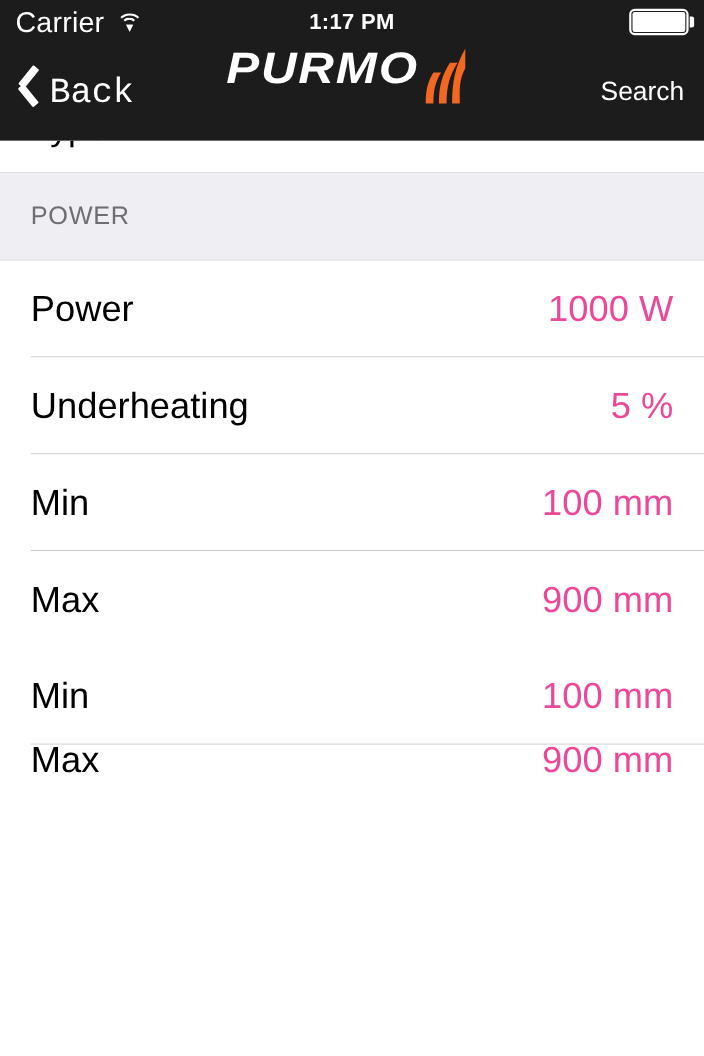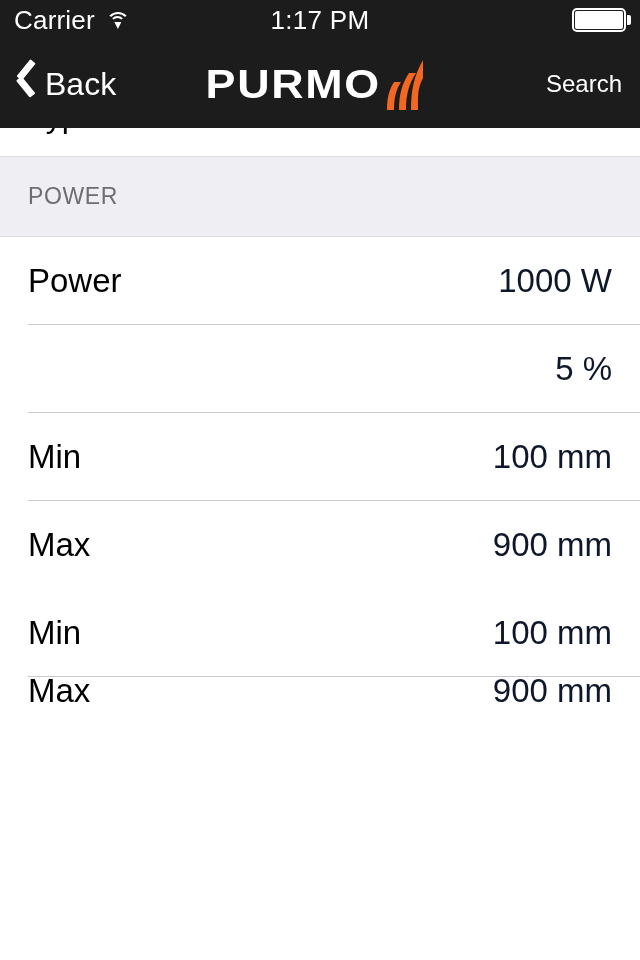--- a/index.html
+++ b/index.html
@@ -19,47 +19,47 @@
   .sb-left{ display:flex; align-items:center; gap:10px; padding-left:14px; }
   .sb-carrier{ font-size:26px; letter-spacing:.2px; }
   .wifi{ width:26px; height:18px; position:relative; }
   .wifi i{ position:absolute; display:block; border:2.6px solid #fff; border-bottom-color:transparent;
            border-left-color:transparent; border-right-color:transparent; border-radius:50%; }
   .wifi i:nth-child(1){ width:24px; height:24px; left:1px; top:1px; }
   .wifi i:nth-child(2){ width:15px; height:15px; left:5.5px; top:5px; }
   .wifi-dot{ position:absolute; left:9.5px; top:11px; width:7px; height:7px; background:#fff;
              clip-path:polygon(0 0,100% 0,50% 100%); }
   .sb-time{
-    position:absolute; left:0; right:0; text-align:center; font-size:26px; font-weight:normal;
+    position:absolute; left:0; right:0; text-align:center; font-size:20px; font-weight:bold;
     letter-spacing:.3px; pointer-events:none;
   }
   .sb-right{ margin-left:auto; padding-right:14px; display:flex; align-items:center; }
   .battery{ position:relative; width:54px; height:24px; }
   .bat-body{ position:absolute; inset:0; border:2px solid #ffffff; border-radius:5px; }
   .bat-fill{ position:absolute; left:3px; top:3px; right:3px; bottom:3px; background:#ffffff; border-radius:2px; }
   .bat-cap{ position:absolute; left:55px; top:7px; width:4px; height:10px; background:#ffffff; border-radius:0 2px 2px 0; }
 
   
   .navbar{
     position:relative; height:88px; background:#1c1c1c;
     display:flex; align-items:center; color:#ffffff;
   }
   .nav-back{ display:flex; align-items:center; gap:9px; padding-left:16px; cursor:pointer; }
   .chev{ width:20px; height:34px; position:relative; }
   .chev:before, .chev:after{
     content:""; position:absolute; left:3px; width:22px; height:6.5px; background:#fff; border-radius:1px;
   }
   .chev:before{ top:8px; transform:rotate(-51deg); transform-origin:left center; }
   .chev:after{ top:8px; transform:rotate(51deg); transform-origin:left center; }
-  .nav-back-label{ font-size:32px; }
+  .nav-back-label{ font-size:32px;font-family:Liberation Mono, monospace; }
   .nav-search{ margin-left:auto; padding-right:18px; font-size:24px; cursor:pointer; }
 
   .logo{
     position:absolute; left:0; right:0; top:0; bottom:0;
-    display:flex; align-items:center; justify-content:center; gap:8px; pointer-events:none;
+    display:flex; align-items:flex-start; justify-content:center; gap:8px; pointer-events:none;font-style:italic;
   }
   .logo-word{
     font-size:40px; font-weight:bold; color:#ffffff; letter-spacing:1.5px;
     transform:scaleX(1.12); transform-origin:center;
   }
   .flames{ width:46px; height:56px; position:relative; }
 
   
   .list{ background:#ffffff; }
   .clipped-row{
@@ -76,21 +76,21 @@
     padding-left:28px; font-size:23px; color:#6d6d72; letter-spacing:.6px;
   }
   .row{
     height:88px; background:#ffffff; display:flex; align-items:center;
     padding:0 28px; position:relative;
   }
   .row.sep:after{
     content:""; position:absolute; left:28px; right:0; bottom:0; height:1px; background:#c8c7cc;
   }
   .row-label{ font-size:33px; color:#000000; }
-  .row-value{ margin-left:auto; font-size:33px; color:#0f172a; }
+  .row-value{ margin-left:auto; font-size:33px; color:#ec4899; }
   .row-clip{ height:40px; overflow:hidden; }
   .row-clip .row-label, .row-clip .row-value{ position:relative; top:-6px; }
 </style>
 </head>
 <body>
 
 <div id="app">
 
   <div class="statusbar">
     <div class="sb-left">
@@ -136,20 +136,21 @@
     </div>
 
     <div class="section-head">
       <span>POWER</span>
     </div>
     <div class="row sep">
       <span class="row-label">Power</span>
       <span class="row-value">1000 W</span>
     </div>
     <div class="row sep">
+      <span class="row-label">Underheating</span>
       <span class="row-value">5 %</span>
     </div>
 
     <div class="row sep">
       <span class="row-label">Min</span>
       <span class="row-value">100 mm</span>
     </div>
     <div class="row">
       <span class="row-label">Max</span>
       <span class="row-value">900 mm</span>

